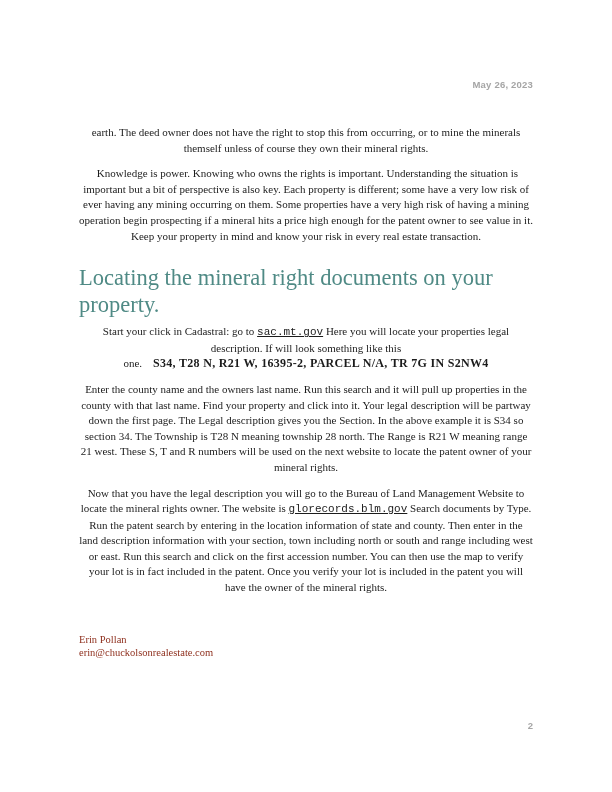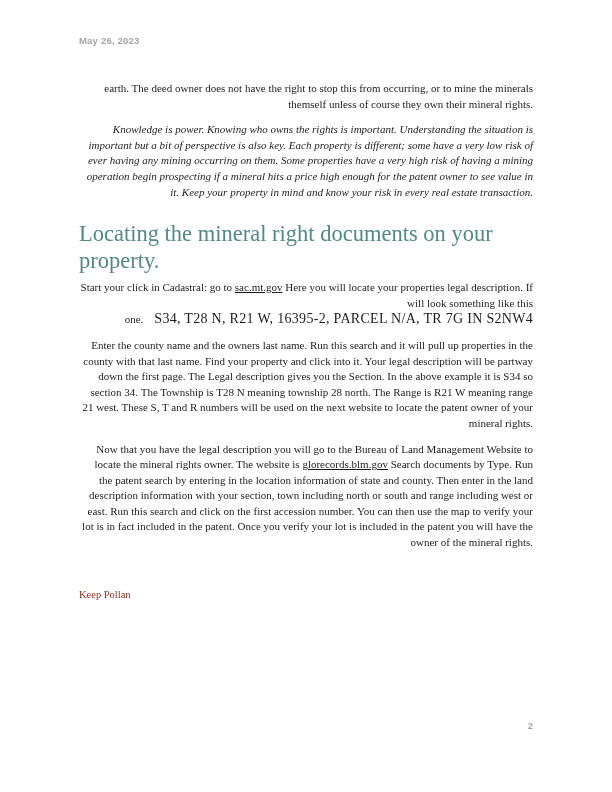--- a/index.html
+++ b/index.html
@@ -8,59 +8,62 @@
     position: relative;
     width: 612px;
     height: 792px;
     background: #ffffff;
     overflow: hidden;
     font-family: "Liberation Serif", serif;
     color: #1c1c1c;
   }
   .page-header {
     padding: 30px 79px 0 79px;
-    text-align: left;
+    text-align: right;
+    margin-top: 44px;
   }
   .doc-date {
     font-family: "Liberation Sans", sans-serif;
     font-size: 9.5px;
     font-weight: bold;
     color: #a5a5a5;
     letter-spacing: 0.2px;
   }
   .content {
     margin-top: 33px;
     padding: 0 79px;
   }
   p.body-para {
     font-size: 11px;
     line-height: 15.6px;
     margin: 0 0 10px 0;
-    text-align: right;
+    text-align: center;
     color: #1c1c1c;
   }
-  p.indent-space { text-indent: 3px; font-style: italic; }
+  p.indent-space { text-indent: 3px; }
   h1.section-heading {
     font-family: "Liberation Serif", serif;
     font-weight: 400;
     font-size: 22.5px;
     line-height: 27px;
     color: #4f8a85;
     margin: 20px 0 6px 0;
   }
   .doc-link {
     color: #1c1c1c;
     text-decoration: underline;
     cursor: pointer;
+    font-family: Liberation Mono, monospace;
   }
   .legal-desc {
-    font-size: 14px;
+    font-size: 12px;
     letter-spacing: 0.3px;
     margin-left: 11px;
     white-space: nowrap;
+    font-weight: bold;
   }
   .signature {
     margin-top: 37px;
     font-size: 10.5px;
     line-height: 13.2px;
     color: #8e2f1d;
   }
   .page-footer {
     position: absolute;
     top: 720px;
@@ -89,21 +92,22 @@
 
     <h1 class="section-heading">Locating the mineral right documents on your property.</h1>
 
     <p class="body-para"><span>Start your click in Cadastral: go to </span><a class="doc-link">sac.mt.gov</a><span> Here you will locate your properties legal description. If will look something like this one.</span><span class="legal-desc">S34, T28 N, R21 W, 16395-2, PARCEL N/A, TR 7G IN S2NW4</span></p>
 
     <p class="body-para">Enter the county name and the owners last name. Run this search and it will pull up properties in the county with that last name. Find your property and click into it. Your legal description will be partway down the first page.  The Legal description gives you the Section. In the above example it is S34 so section 34. The Township is T28 N meaning township 28 north. The Range is R21 W meaning range 21 west. These S, T and R numbers will be used on the next website to locate the patent owner of your mineral rights.</p>
 
     <p class="body-para"><span>Now that you have the legal description you will go to the Bureau of Land Management Website to locate the mineral rights owner. The website is </span><a class="doc-link">glorecords.blm.gov</a><span> Search documents by Type. Run the patent search by entering in the location information of state and county. Then enter in the land description information with your section, town including north or south and range including west or east. Run this search and click on the first accession number. You can then use the map to verify your lot is in fact included in the patent. Once you verify your lot is included in the patent you will have the owner of the mineral rights.</span></p>
 
     <div class="signature">
-      <div>Keep Pollan</div>
+      <div>Erin Pollan</div>
+      <div>erin@chuckolsonrealestate.com</div>
     </div>
 
   </div>
 
   <div class="page-footer">
     <span>2</span>
   </div>
 
 </div>
 

